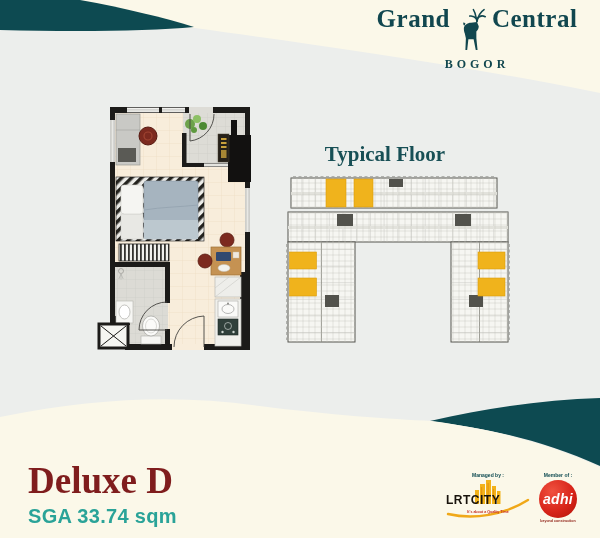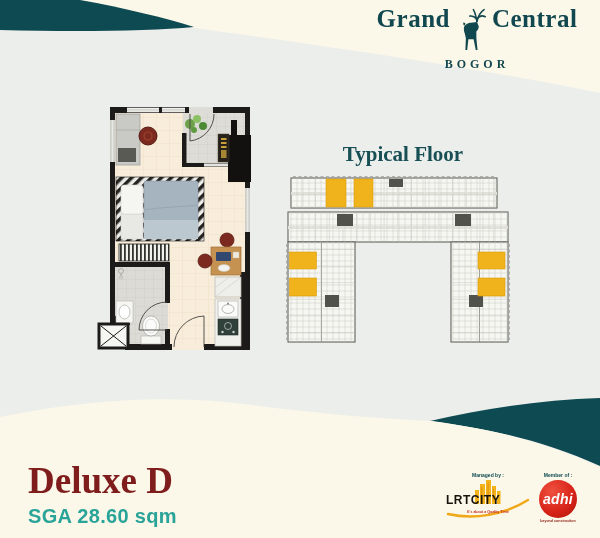--- a/index.html
+++ b/index.html
@@ -8,21 +8,21 @@
   .abs{position:absolute;}
   
   #brand{top:6px;right:18px;width:210px;text-align:center;color:#11474f;}
   #brand .row{display:flex;align-items:flex-start;justify-content:center;}
   .brand-word{font-family:"Liberation Serif",serif;font-weight:700;font-size:25px;
               line-height:1;letter-spacing:.5px;color:#11474f;}
   #brand .city{font-family:"Liberation Serif",serif;font-weight:700;font-size:12px;
                letter-spacing:4px;margin-top:2px;color:#11474f;}
   #deer{width:36px;height:50px;margin:0 3px -1px 3px;flex:0 0 auto;}
   
-  #tf-title{top:142px;left:278px;width:250px;text-align:center;
+  #tf-title{top:142px;left:260px;width:250px;text-align:center;
             font-family:"Liberation Serif",serif;font-weight:700;font-size:21px;color:#174f55;}
   
   #unit-info{left:28px;top:460px;}
   #unit-name{font-family:"Liberation Serif",serif;font-weight:700;font-size:37px;
              color:#7f1d1d;line-height:1.15;}
   #unit-area{font-weight:700;font-size:20px;color:#2aa398;letter-spacing:.3px;margin-top:2px;}
   
   .byline{font-size:5px;font-weight:700;color:#0d4a51;text-align:center;}
   #managed{left:446px;top:472px;width:84px;}
   #member{left:530px;top:472px;width:56px;}
@@ -271,21 +271,21 @@
       <rect x="354" y="179" width="19" height="28"></rect>
       <rect x="289.5" y="252" width="27" height="17"></rect>
       <rect x="289.5" y="278" width="27" height="18"></rect>
       <rect x="478" y="252" width="27" height="17"></rect>
       <rect x="478" y="278" width="27" height="18"></rect>
     </g>
   </svg>
 
   <div id="unit-info" class="abs">
     <div id="unit-name">Deluxe D</div>
-    <div id="unit-area">SGA 28.60 sqm</div>
+    <div id="unit-area">SGA 33.74 sqm</div>
   </div>
 
   <div id="managed" class="abs">
     <div class="byline">Managed by :</div>
     <div id="lrt-logo">
       <svg id="lrt-swoosh" viewBox="0 0 84 32">
         <path d="M2,26 C28,32 58,27 82,12" stroke="#f0a818" stroke-width="2.4" fill="none" stroke-linecap="round"></path>
       </svg>
       <svg id="lrt-skyline" viewBox="0 0 27 24">
         <g fill="#f2b21a">

